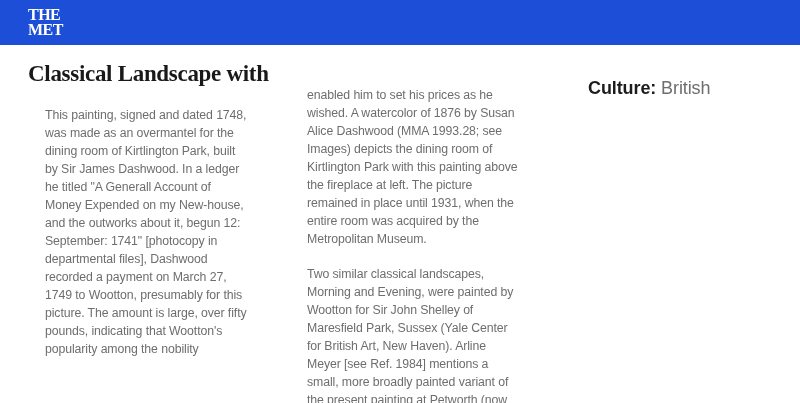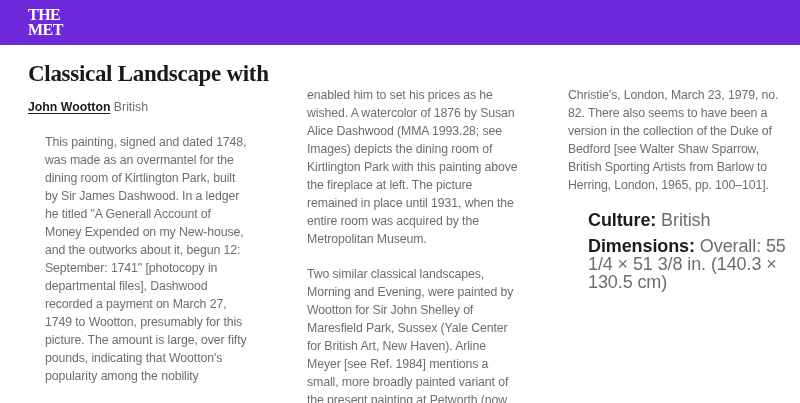--- a/index.html
+++ b/index.html
@@ -1,21 +1,21 @@
 <!DOCTYPE html>
 <html><head>
 <meta charset="utf-8">
 <style>
   * { margin: 0; padding: 0; box-sizing: border-box; }
   html, body { width: 800px; height: 403px; background: #ffffff; overflow: hidden; }
   body { font-family: "Liberation Sans", sans-serif; }
 
   .banner {
     width: 800px; height: 45px;
-    background: #6d28d9;
+    background: #1d4ed8;
     display: flex; align-items: center;
   }
   .logo {
     margin-left: 28px;
     color: #ffffff;
     font-family: "Liberation Serif", serif;
     font-weight: bold;
     font-size: 16px;
     line-height: 14.5px;
     letter-spacing: -0.5px;
@@ -91,41 +91,30 @@
     <span>MET</span>
   </div>
 </header>
 
 <main class="content">
 
   <section class="col col1">
     <h1 class="title">
       <span>Classical Landscape with</span>
     </h1>
-    <div class="artist-row">
-      <a class="artist-link">John Wootton</a>
-      <span>British</span>
-    </div>
     <div class="body-text">
       <p>This painting, signed and dated 1748, was made as an overmantel for the dining room of Kirtlington Park, built by Sir James Dashwood. In a ledger he titled "A Generall Account of Money Expended on my New-house, and the outworks about it, begun 12: September: 1741" [photocopy in departmental files], Dashwood recorded a payment on March 27, 1749 to Wootton, presumably for this picture. The amount is large, over fifty pounds, indicating that Wootton's popularity among the nobility</p>
     </div>
   </section>
 
   <section class="col col2 body-text">
     <p>enabled him to set his prices as he wished. A watercolor of 1876 by Susan Alice Dashwood (MMA 1993.28; see Images) depicts the dining room of Kirtlington Park with this painting above the fireplace at left. The picture remained in place until 1931, when the entire room was acquired by the Metropolitan Museum.</p>
     <p>Two similar classical landscapes, Morning and Evening, were painted by Wootton for Sir John Shelley of Maresfield Park, Sussex (Yale Center for British Art, New Haven). Arline Meyer [see Ref. 1984] mentions a small, more broadly painted variant of the present painting at Petworth (now private collection), another version with Sidney Sabin in the mid-1960s, and a third sold at</p>
   </section>
 
   <section class="col col3">
-    <div class="body-text">
-      <p>Christie's, London, March 23, 1979, no. 82. There also seems to have been a version in the collection of the Duke of Bedford [see Walter Shaw Sparrow, British Sporting Artists from Barlow to Herring, London, 1965, pp. 100–101].</p>
-    </div>
     <p class="field">
       <b>Culture:</b>
       <span>British</span>
-    </p>
-    <p class="field">
-      <b>Dimensions:</b>
-      <span>Overall: 55 1/4 × 51 3/8 in. (140.3 × 130.5 cm)</span>
     </p>
   </section>
 
 </main>
 
 </body></html>

